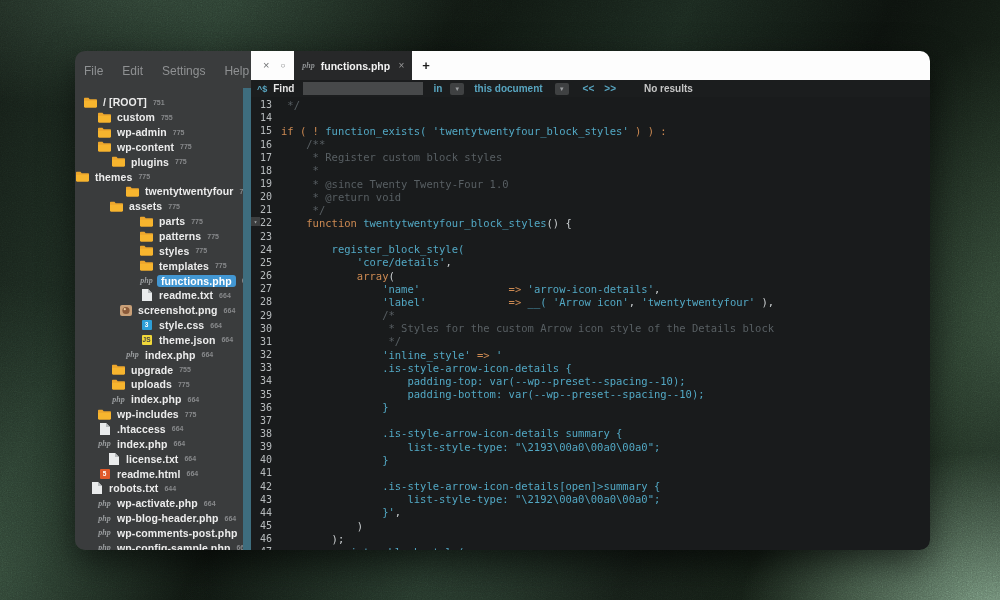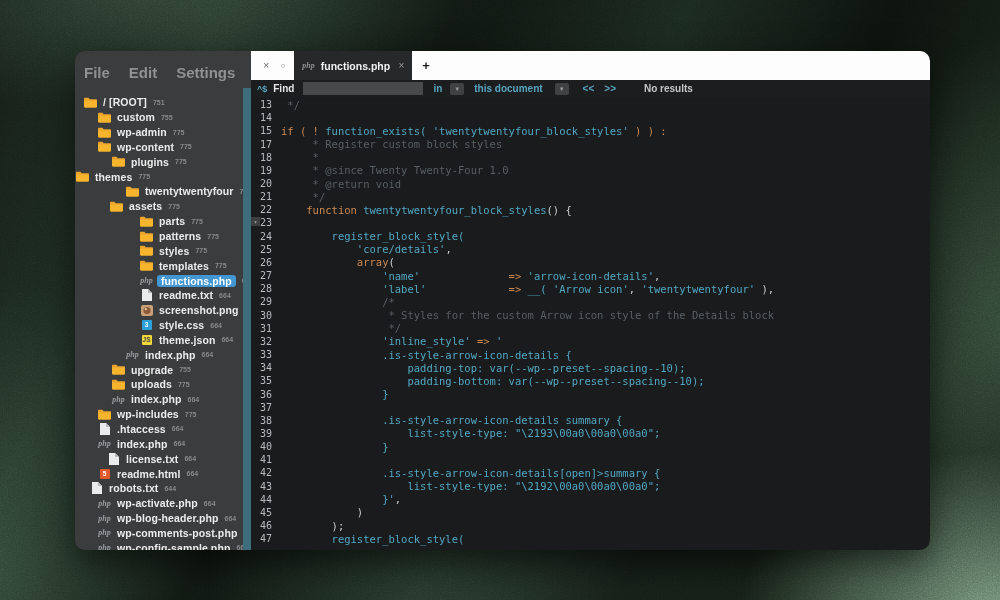--- a/index.html
+++ b/index.html
@@ -18,21 +18,21 @@
   }
   .bg-noise { position:absolute; inset:0; mix-blend-mode:overlay; opacity:.55; }
 
   
   #window { position:absolute; left:75px; top:51px; width:855px; height:499px;
     border-radius:10px; display:flex; box-shadow:0 12px 34px rgba(0,0,0,.55); }
 
   
   #sidebar { position:relative; width:176px; background:#3a3c3d; border-radius:10px 0 0 10px; overflow:hidden; flex:0 0 176px; }
   #menubar { display:flex; gap:19px; padding:13px 0 0 9px; height:32px; }
-  .menu-item { font-size:15px; color:#8f9193; cursor:default;font-weight:bold; }
+  .menu-item { font-size:12px; color:#8f9193; cursor:default; }
   #tree { margin-top:12px; }
   .trow { display:flex; align-items:center; height:14.85px; white-space:nowrap; }
   .trow .ticon { display:inline-flex; width:15px; justify-content:center; align-items:center; flex:0 0 15px; }
   .tname { font-size:10.5px; font-weight:700; color:#ececec; margin-left:5px; letter-spacing:.1px; }
   .tname.sel { background:#4297d3; color:#fff; border-radius:3px; padding:0 4px; margin-left:3px; }
   .tperm { font-size:7px; color:#87898b; margin-left:6px; font-weight:700; }
   .phpic { font-style:italic; font-size:8px; font-weight:700; color:#9b9ea0; font-family:"Liberation Serif", serif; }
   .sqic { display:inline-block; width:10px; height:10px; border-radius:1px; color:#fff;
           font-size:6.5px; font-weight:700; text-align:center; line-height:10px; }
   #side-actions { position:absolute; top:44px; right:10px; display:flex; flex-direction:column; gap:15px; }
@@ -232,21 +232,21 @@
         <div class="trow" style="padding-left: 64px;">
           <span class="ticon">
             <svg width="10" height="12" viewBox="0 0 10 12">
               <path d="M0 0h6l4 4v8H0Z" fill="#e9ebec"></path>
               <path d="M6 0l4 4H6Z" fill="#b7bbbd"></path>
             </svg>
           </span>
           <span class="tname">readme.txt</span>
           <span class="tperm">664</span>
         </div>
-        <div class="trow" style="padding-left: 64px;">
+        <div class="trow" style="padding-left: 43px;">
           <span class="ticon">
             <svg width="12" height="11" viewBox="0 0 12 11">
               <rect width="12" height="11" rx="2" fill="#c9a078"></rect>
               <circle cx="6" cy="5.5" r="3.6" fill="#8a5a3a"></circle>
               <circle cx="4.8" cy="4.2" r="1.1" fill="#ecd0a0"></circle>
             </svg>
           </span>
           <span class="tname">screenshot.png</span>
           <span class="tperm">664</span>
         </div>
@@ -427,20 +427,21 @@
       <span id="btn-prev" class="fb-teal">&lt;&lt;</span>
       <span id="btn-next" class="fb-teal">&gt;&gt;</span>
       <span id="find-status">No results</span>
     </div>
 
     <div id="code">
       <div id="code-lines">
           <div class="cl"><span class="ln">13</span><span class="ct"><span class="tk-c"> */</span></span></div>
           <div class="cl"><span class="ln">14</span><span class="ct"></span></div>
           <div class="cl"><span class="ln">15</span><span class="ct"><span class="tk-k">if ( ! </span><span class="tk-f">function_exists(</span><span class="tk-p"> </span><span class="tk-s">'twentytwentyfour_block_styles'</span><span class="tk-p"> </span><span class="tk-k">) ) :</span></span></div>
+          <div class="cl"><span class="ln">16</span><span class="ct"><span class="tk-c">    /**</span></span></div>
           <div class="cl"><span class="ln">17</span><span class="ct"><span class="tk-c">     * Register custom block styles</span></span></div>
           <div class="cl"><span class="ln">18</span><span class="ct"><span class="tk-c">     *</span></span></div>
           <div class="cl"><span class="ln">19</span><span class="ct"><span class="tk-c">     * @since Twenty Twenty-Four 1.0</span></span></div>
           <div class="cl"><span class="ln">20</span><span class="ct"><span class="tk-c">     * @return void</span></span></div>
           <div class="cl"><span class="ln">21</span><span class="ct"><span class="tk-c">     */</span></span></div>
           <div class="cl"><span class="ln">22</span><span class="ct"><span class="tk-p">    </span><span class="tk-k">function </span><span class="tk-f">twentytwentyfour_block_styles</span><span class="tk-p">() {</span></span></div>
           <div class="cl"><span class="ln">23</span><span class="ct"></span></div>
           <div class="cl"><span class="ln">24</span><span class="ct"><span class="tk-p">        </span><span class="tk-f">register_block_style(</span></span></div>
           <div class="cl"><span class="ln">25</span><span class="ct"><span class="tk-p">            </span><span class="tk-s">'core/details'</span><span class="tk-p">,</span></span></div>
           <div class="cl"><span class="ln">26</span><span class="ct"><span class="tk-p">            </span><span class="tk-k">array</span><span class="tk-p">(</span></span></div>

